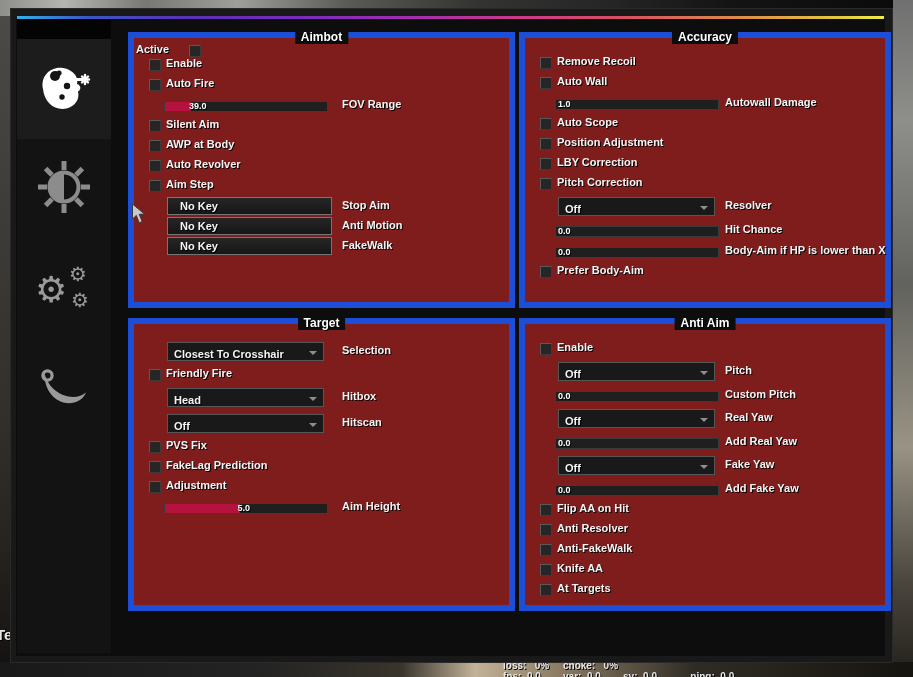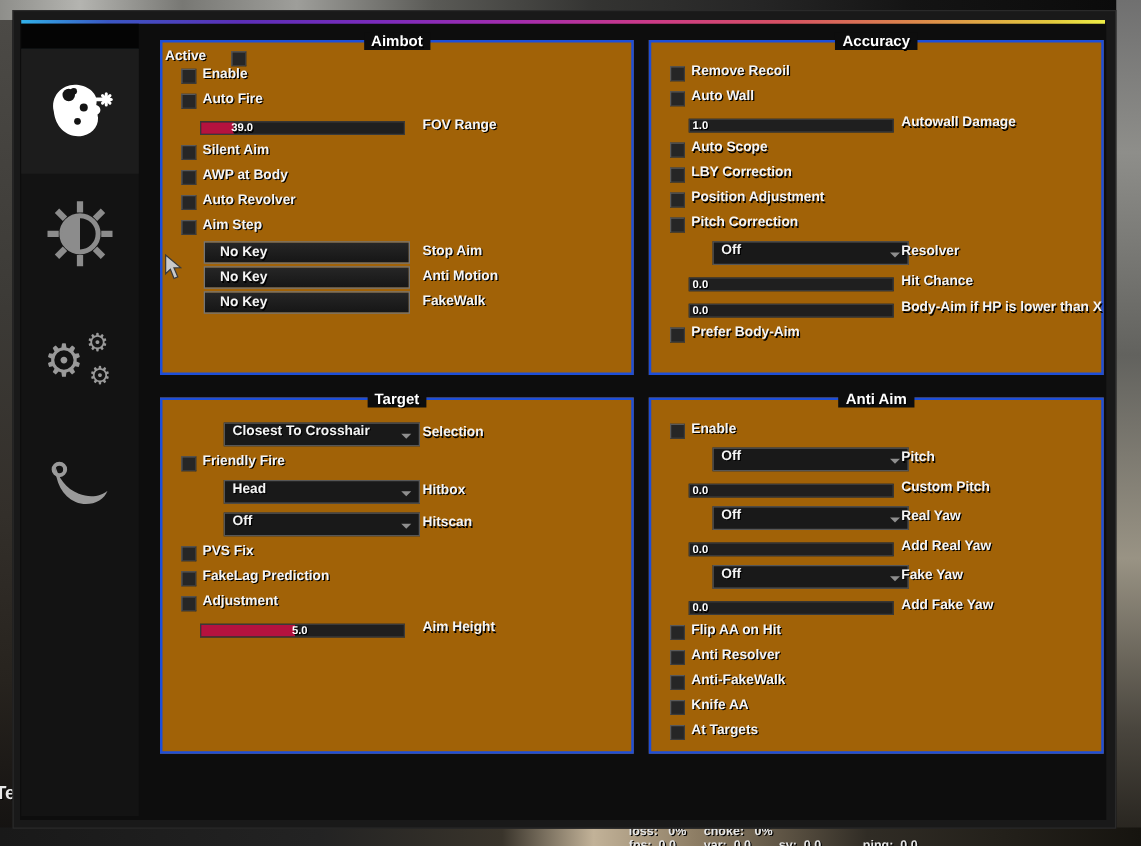--- a/index.html
+++ b/index.html
@@ -29,21 +29,21 @@
   .window{left:10px;top:8px;width:881px;height:653px;background:#191919;border:1px solid #2a2a2a;z-index:5;}
   .panel{left:5px;top:9px;width:869px;height:638px;background:#0d0d0d;}
   .rainbow{left:6px;top:7px;width:867px;height:3px;
     background:linear-gradient(90deg,#31b0e8 0%,#3a57c4 8%,#5b2fb8 20%,#7b2bbc 33%,#a52dae 46%,#cc3a88 58%,#d65064 70%,#dd8a4a 83%,#e3c93e 95%,#eeee46 100%);}
   .tabcap{left:6px;top:10px;width:94px;height:20px;background:#040404;border-bottom:1px solid #10282e;}
   .sidebar{left:6px;top:30px;width:94px;height:614px;background:#131313;}
   .tab{height:100px;display:flex;align-items:center;justify-content:center;}
   .tab.active{background:#1c1c1c;}
 
   
-  .gbox{position:absolute;border:2px solid #1d4ed8;background:#a16207;}
+  .gbox{position:absolute;border:6px solid #1d4ed8;background:#7f1d1d;}
   .gb-aimbot {left:117px;top:23px;width:375px;height:264px;--lblx:208px;}
   .gb-accuracy{left:508px;top:23px;width:360px;height:264px;--lblx:200px;}
   .gb-target {left:117px;top:309px;width:375px;height:281px;--lblx:208px;}
   .gb-antiaim{left:508px;top:309px;width:360px;height:281px;--lblx:200px;}
   .gb-title{position:absolute;top:-8px;left:50%;transform:translateX(-50%);
     background:#0d0d0d;padding:0 6px;font-size:12px;font-weight:bold;color:#fff;
     text-shadow:1px 1px 0 #000;white-space:nowrap;}
   .controls{position:absolute;left:0;right:0;}
   .gb-aimbot  .controls{top:2px;}
   .gb-accuracy .controls{top:15px;}
@@ -63,22 +63,22 @@
 
   .cb{position:absolute;left:15px;top:4px;width:10px;height:10px;background:#262626;
     border:1px solid;border-color:#595959 #3b3b3b #3b3b3b #595959;}
   .row.checkbox .lbl{position:absolute;left:32px;top:2px;}
 
   .track{position:absolute;left:30px;top:6px;width:162px;height:9px;background:#1f1f1f;border:1px solid #3a3a3a;}
   .fill{height:100%;background:#b5123f;}
   .val{position:absolute;top:-1px;font-size:9px;font-weight:bold;color:#fff;text-shadow:1px 1px 0 #000;white-space:nowrap;}
   .row.slider .side-lbl{top:3px;}
 
-  .dd{position:absolute;left:49px;top:3px;width:155px;height:17px;background:#191919;
-    border:1px solid #565656;display:flex;align-items:flex-start;}
+  .dd{position:absolute;left:33px;top:3px;width:155px;height:17px;background:#191919;
+    border:1px solid #565656;display:flex;align-items:flex-end;}
   .dd-text{font-size:11px;font-weight:bold;color:#f5f5f5;text-shadow:1px 1px 0 #000;padding-left:6px;white-space:nowrap;}
   .dd-arrow{position:absolute;right:6px;top:8px;width:0;height:0;
     border-left:4px solid transparent;border-right:4px solid transparent;border-top:4px solid #8e8e8e;}
   .row.dropdown .side-lbl{top:5px;}
 
   .kb{position:absolute;left:33px;top:1px;width:163px;height:16px;
     background:linear-gradient(#262626,#161616);border:1px solid #757575;display:flex;align-items:center;}
   .kb .dd-text{padding-left:12px;}
 
   .active-row .lbl{position:absolute;left:2px;top:3px;}
@@ -238,25 +238,25 @@
             <span class="val" style="left: 2px;">1.0</span>
           </div>
           <span class="lbl side-lbl">Autowall Damage</span>
         </div>
         <div class="row checkbox">
           <span class="cb"></span>
           <span class="lbl">Auto Scope</span>
         </div>
         <div class="row checkbox">
           <span class="cb"></span>
+          <span class="lbl">Position Adjustment</span>
+        </div>
+        <div class="row checkbox">
+          <span class="cb"></span>
           <span class="lbl">LBY Correction</span>
-        </div>
-        <div class="row checkbox">
-          <span class="cb"></span>
-          <span class="lbl">Position Adjustment</span>
         </div>
         <div class="row checkbox">
           <span class="cb"></span>
           <span class="lbl">Pitch Correction</span>
         </div>
         <div class="row dropdown">
           <div class="dd">
             <span class="dd-text">Off</span>
             <span class="dd-arrow"></span>
           </div>

